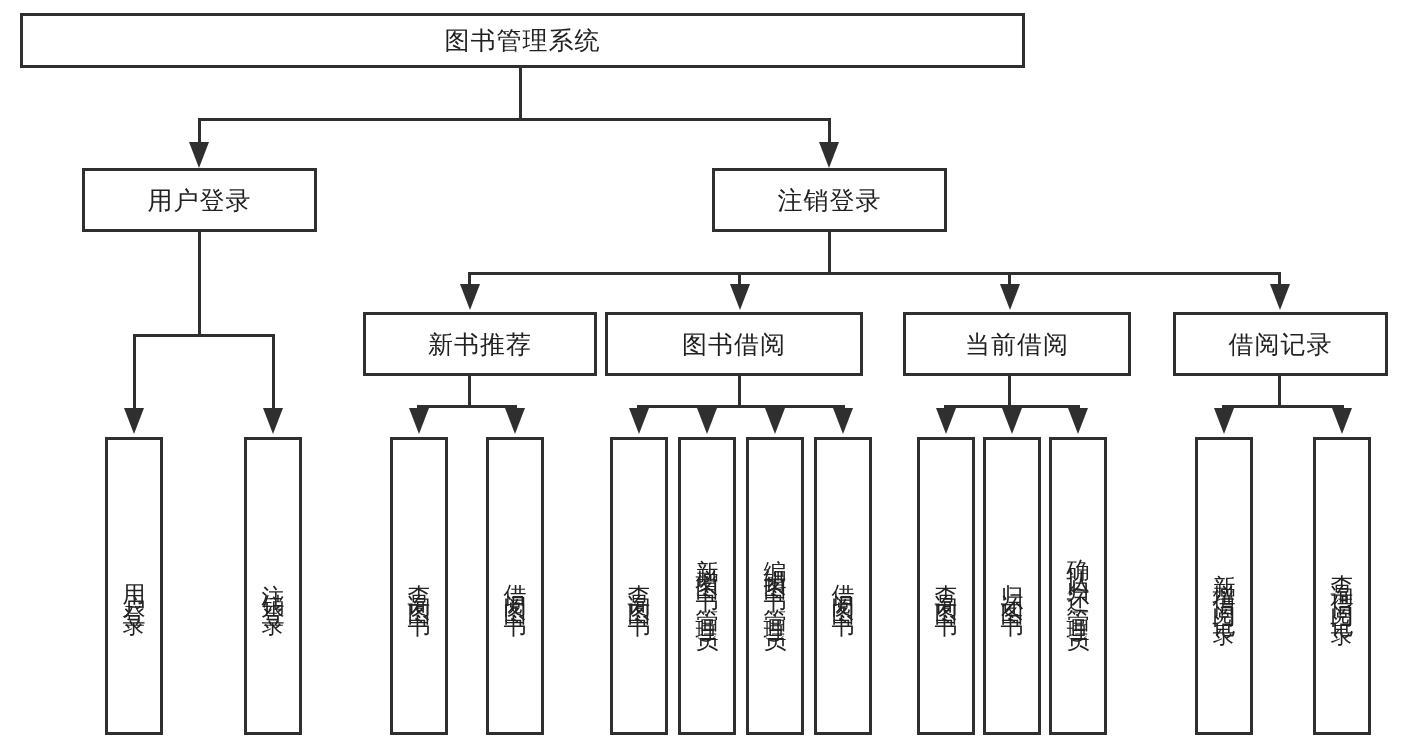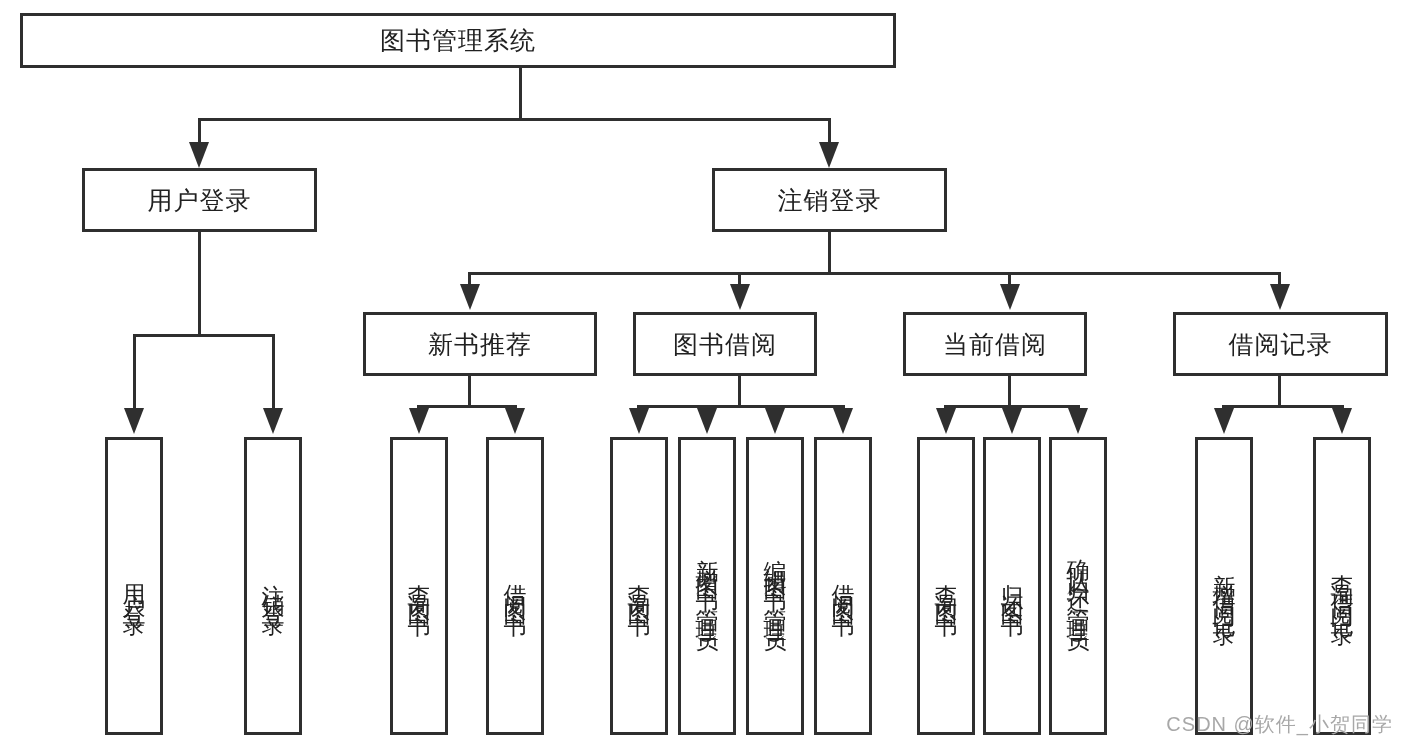--- a/index.html
+++ b/index.html
@@ -47,21 +47,21 @@
     letter-spacing: 1px;
     color: var(--watermark, #a8a8a8);
     z-index: 10;
   }
 </style>
 </head>
 <body>
 
 <div class="canvas">
 
-  <div class="box hbox" style="left:20px;top:13px;width:876px;height:55px">
+  <div class="box hbox" style="left:20px;top:13px;width:1005px;height:55px">
     <span>图书管理系统</span>
   </div>
 
   <div class="vline" style="left:519px;top:68px;height:50px"></div>
   <div class="hline" style="left:198px;top:118px;width:633px"></div>
   <div class="vline" style="left:198px;top:118px;height:26px"></div>
   <div class="vline" style="left:828px;top:118px;height:26px"></div>
   <div class="arrow" style="left:189px;top:142px"></div>
   <div class="arrow" style="left:819px;top:142px"></div>
 
@@ -86,24 +86,24 @@
   <div class="vline" style="left:1008px;top:272px;height:14px"></div>
   <div class="vline" style="left:1278px;top:272px;height:14px"></div>
   <div class="arrow" style="left:460px;top:284px"></div>
   <div class="arrow" style="left:730px;top:284px"></div>
   <div class="arrow" style="left:1000px;top:284px"></div>
   <div class="arrow" style="left:1270px;top:284px"></div>
 
   <div class="box hbox mid" style="left:363px;top:312px;width:234px">
     <span>新书推荐</span>
   </div>
-  <div class="box hbox mid" style="left:633px;top:312px;width:184px">
+  <div class="box hbox mid" style="left:605px;top:312px;width:258px">
     <span>图书借阅</span>
   </div>
-  <div class="box hbox mid" style="left:903px;top:312px;width:184px">
+  <div class="box hbox mid" style="left:903px;top:312px;width:228px">
     <span>当前借阅</span>
   </div>
   <div class="box hbox mid" style="left:1173px;top:312px;width:215px">
     <span>借阅记录</span>
   </div>
 
   <div class="vline" style="left:468px;top:376px;height:31px"></div>
   <div class="vline" style="left:738px;top:376px;height:31px"></div>
   <div class="vline" style="left:1008px;top:376px;height:31px"></div>
   <div class="vline" style="left:1278px;top:376px;height:31px"></div>
@@ -162,15 +162,14 @@
     <span class="vlbl">确认归还（管理员）</span>
   </div>
 
   <div class="box leaf" style="left:1195px">
     <span class="vlbl">新增借阅记录</span>
   </div>
   <div class="box leaf" style="left:1313px">
     <span class="vlbl">查询借阅记录</span>
   </div>
 
-  <div class="watermark">CSDN @软件_小贺同学</div>
 
 </div>
 
 </body></html>

